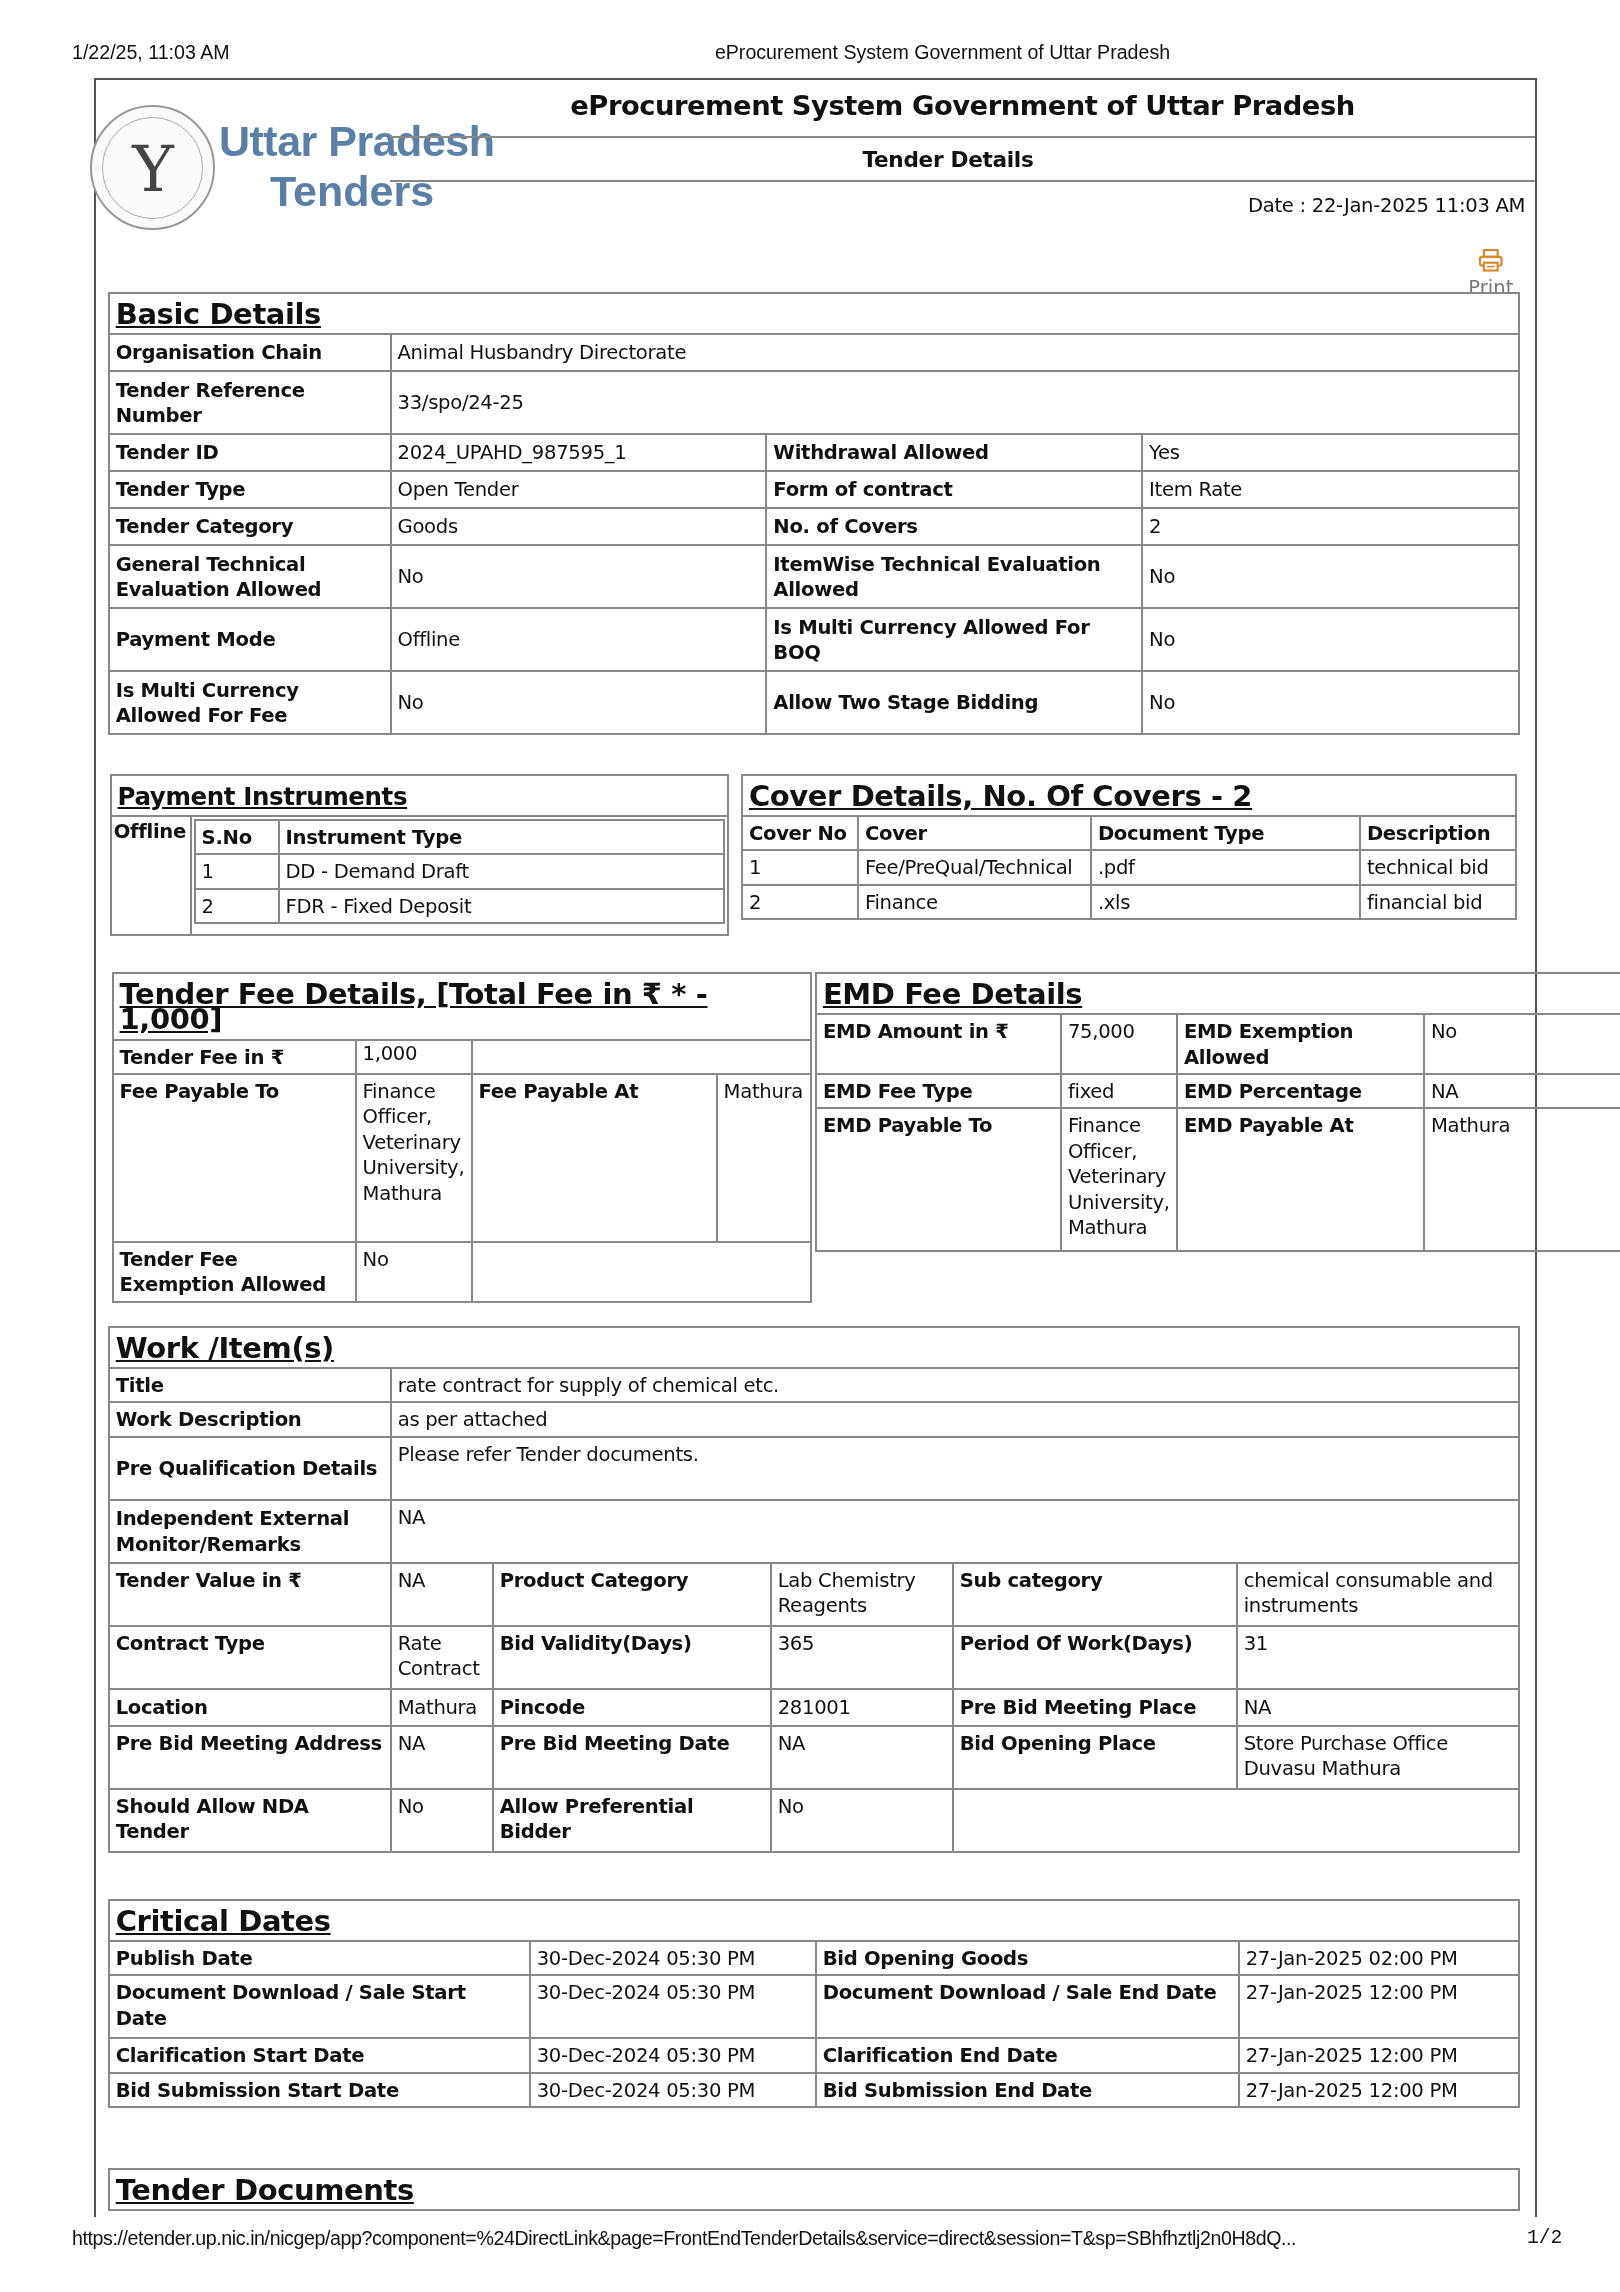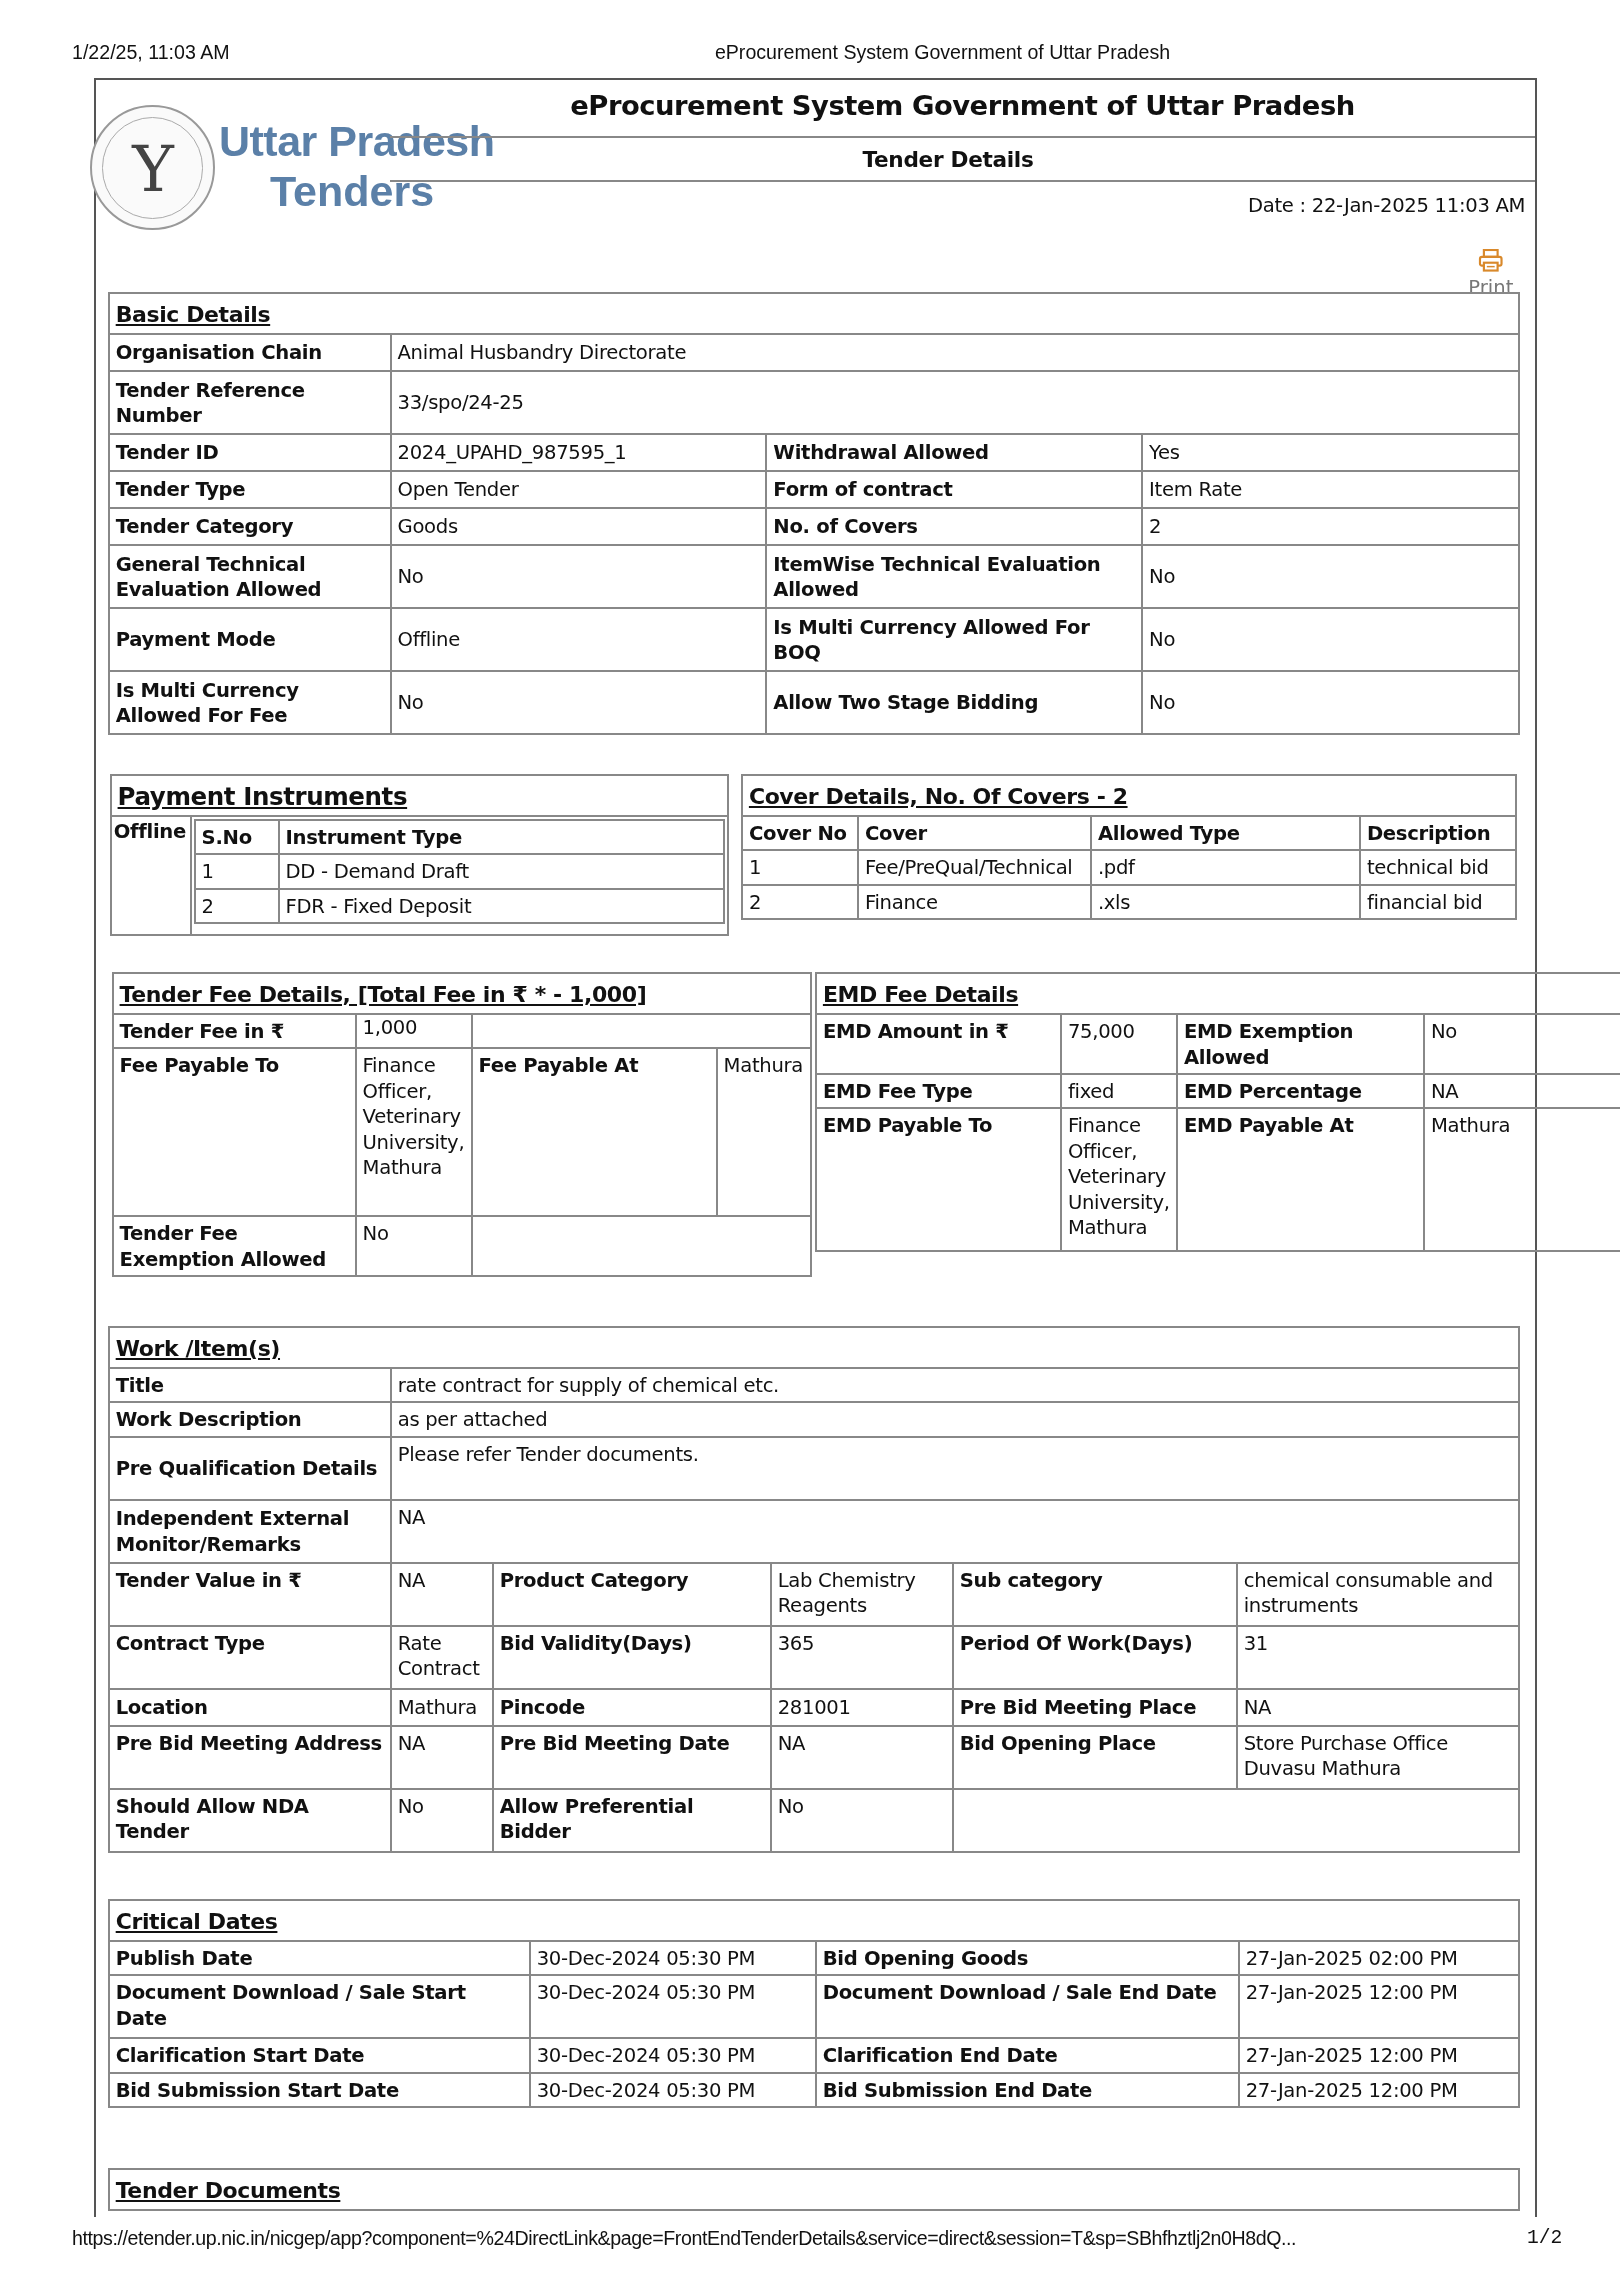--- a/index.html
+++ b/index.html
@@ -64,21 +64,21 @@
     position: absolute; right: 21.6px; top: 169px; font-size: 19.6px; color: #777;
     display: flex; align-items: center; gap: 3.9px; cursor: pointer; flex-direction: column;
   }
   .print-btn svg { width: 25.5px; height: 23.5px; }
 
   table.sec { border-collapse: collapse; position: absolute; font-size: 19.6px; letter-spacing: -0.3px; }
   table.sec td { border: 2px solid #888; padding: 3.9px 5.9px 2.9px 5.9px; vertical-align: middle; line-height: 25.5px; }
   table.sec td.k { font-weight: bold; }
   table.sec td.top { vertical-align: top; }
   .sec-head td {
-    font-size: 22px; font-weight: bold; text-decoration: underline; padding: 7.8px 5.9px 5.9px 5.9px !important;
+    font-size: 29px; font-weight: bold; text-decoration: underline; padding: 7.8px 5.9px 5.9px 5.9px !important;
     letter-spacing: -0.4px;
   }
   .inner-tbl { border-collapse: collapse; width: 100%; font-size: 19.6px; }
   .inner-tbl td { border: 2px solid #888; padding: 2.9px 5.9px; line-height: 25.5px; }
   .bold { font-weight: bold; }
 </style>
 </head>
 <body>
 
 <div class="print-header">
@@ -214,21 +214,21 @@
         <col style="width:269px">
         <col>
       </colgroup>
     <tbody>
         <tr class="sec-head">
           <td colspan="4">Cover Details, No. Of Covers - 2</td>
         </tr>
     <tr>
       <td class="k">Cover No</td>
       <td class="k">Cover</td>
-      <td class="k">Allowed Type</td>
+      <td class="k">Document Type</td>
       <td class="k">Description</td>
     </tr>
     <tr>
       <td>1</td>
       <td>Fee/PreQual/Technical</td>
       <td>.pdf</td>
       <td>technical bid</td>
     </tr>
     <tr>
       <td>2</td>

